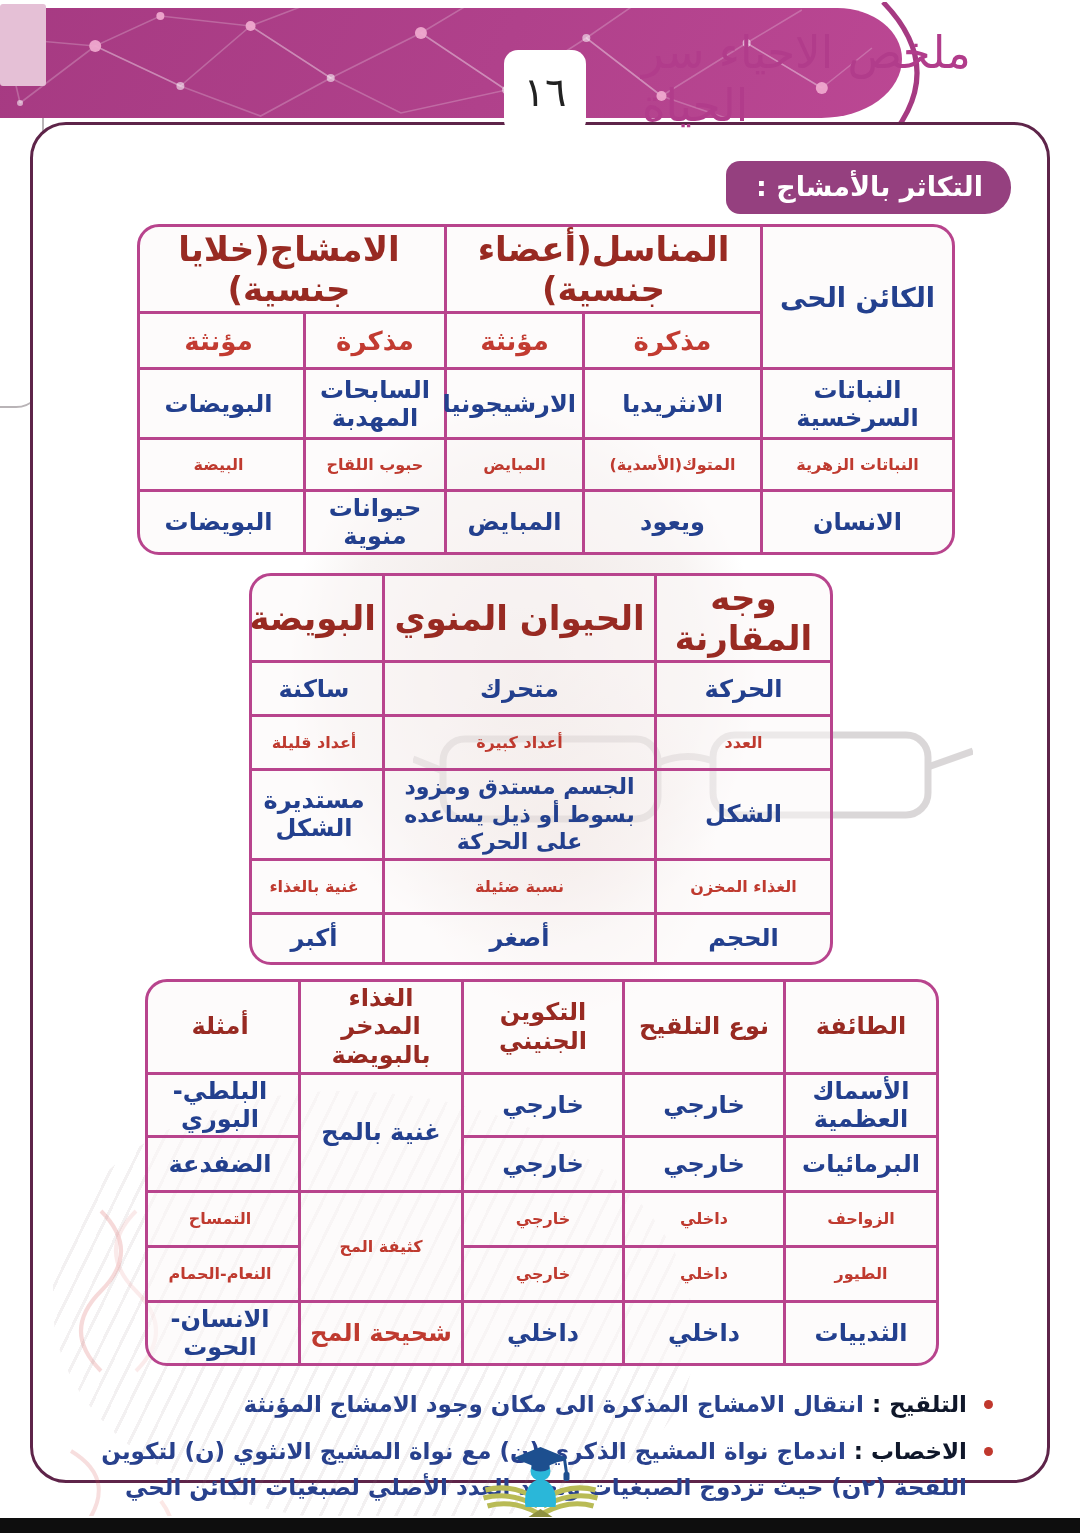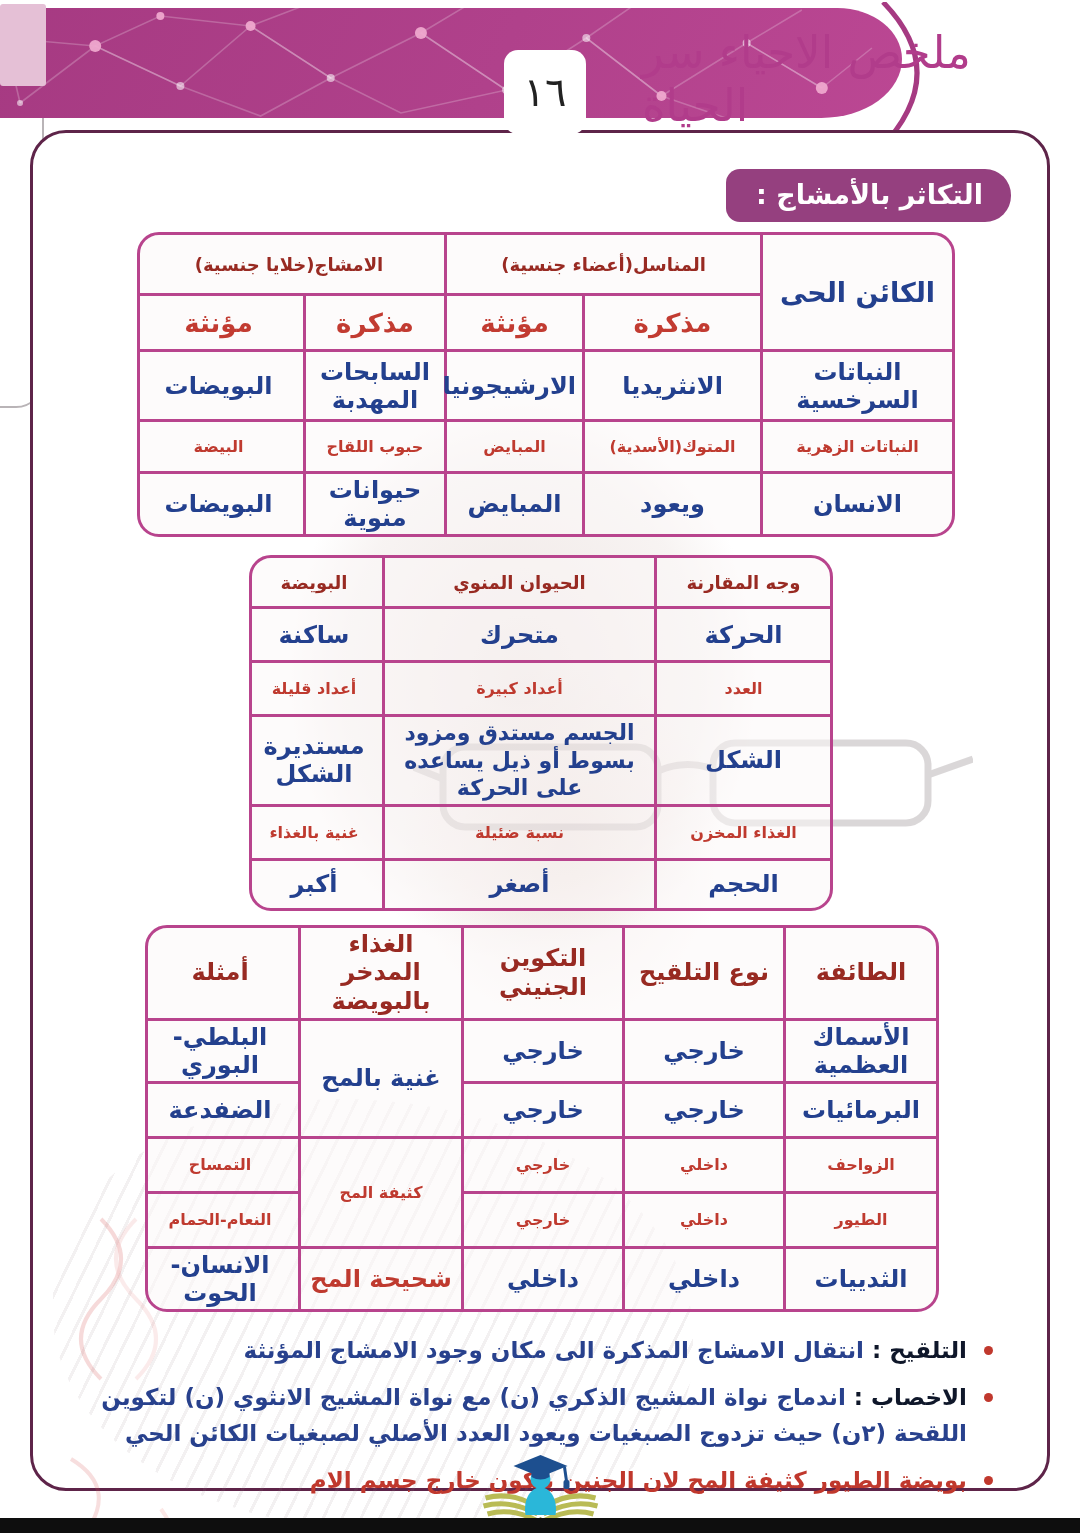--- a/index.html
+++ b/index.html
@@ -16,21 +16,21 @@
   .corner-pink { position:absolute; left:0; top:4px; width:46px; height:82px; background:#e5c0d6; z-index:3; border-radius:3px; }
   .left-card { position:absolute; left:-36px; top:16px; width:80px; height:392px; background:#ffffff;
     border:2px solid #b9b4b7; border-radius:28px; z-index:1; }
   .page-tab { position:absolute; left:504px; top:50px; width:82px; height:84px; background:#ffffff; z-index:4;
     border-radius:14px; display:flex; align-items:center; justify-content:center;
     color:#222; font-size:40px; font-weight:400; }
   .doc-title { position:absolute; right:8px; top:26px; width:430px; text-align:left; z-index:3;
     color:#b13c8b; font-size:45px; font-weight:400; }
 
   
-  .content-box { position:absolute; left:30px; top:130px; width:1020px; height:1361px;
+  .content-box { position:absolute; left:30px; top:122px; width:1020px; height:1361px;
     border:3px solid #5e2449; border-radius:36px; background:#ffffff; z-index:1; }
   .content-inner { position:relative; width:100%; height:100%; direction:rtl; }
 
   
   .bg-deco { position:absolute; inset:0; z-index:0; pointer-events:none; overflow:hidden; border-radius:33px; }
   .blob-head { position:absolute; left:160px; top:120px; width:660px; height:780px; border-radius:50%;
     background:radial-gradient(closest-side, rgba(213,192,186,0.40), rgba(213,192,186,0.18) 55%, rgba(213,192,186,0) 72%); }
   .blob-face { position:absolute; left:300px; top:420px; width:460px; height:520px; border-radius:50%;
     background:radial-gradient(closest-side, rgba(222,199,190,0.35), rgba(222,199,190,0) 70%); }
   .glasses { position:absolute; left:380px; top:560px; width:560px; height:110px; opacity:0.22; }
@@ -50,21 +50,21 @@
   .tbl-wrap table { border-collapse:separate; border-spacing:0; table-layout:fixed; width:100%; height:100%; }
   td { border-top:3px solid #b8448d; border-left:3px solid #b8448d; text-align:center; vertical-align:middle;
     font-weight:700; padding:2px 6px; }
   tr td:last-child { border-left:none; }
   tr:first-child td { border-top:none; }
   .t1-wrap { width:818px; margin:10px 92px 0 0;padding-left:8px; }
   .t2-wrap { width:584px; margin:18px 214px 0 0; }
   .t3-wrap { width:794px; margin:14px 108px 0 0; }
   
 
-  .hdr-darkred { color:#982a22; font-size:18px; }
+  .hdr-darkred { color:#982a22; font-size:34px; }
   .hdr-navy    { color:#23408e; font-size:27px; }
   .hdr-red     { color:#c23b31; font-size:26px; }
   tr.rowblue td { color:#23408e; font-size:24px; }
   tr.rowred  td { color:#bf3a2f; font-size:16px; }
   td.force-red  { color:#bf3a2f !important; }
 
   .t1 tr.r-group { height:58px; }
   .t1 tr.r-sub   { height:56px; }
   .t1 tr.r-d1 { height:70px; } .t1 tr.r-d2 { height:52px; } .t1 tr.r-d3 { height:52px; }
   .t2 tr.r-h { height:48px; } .t2 tr.r-1 { height:54px; } .t2 tr.r-2 { height:54px; }

